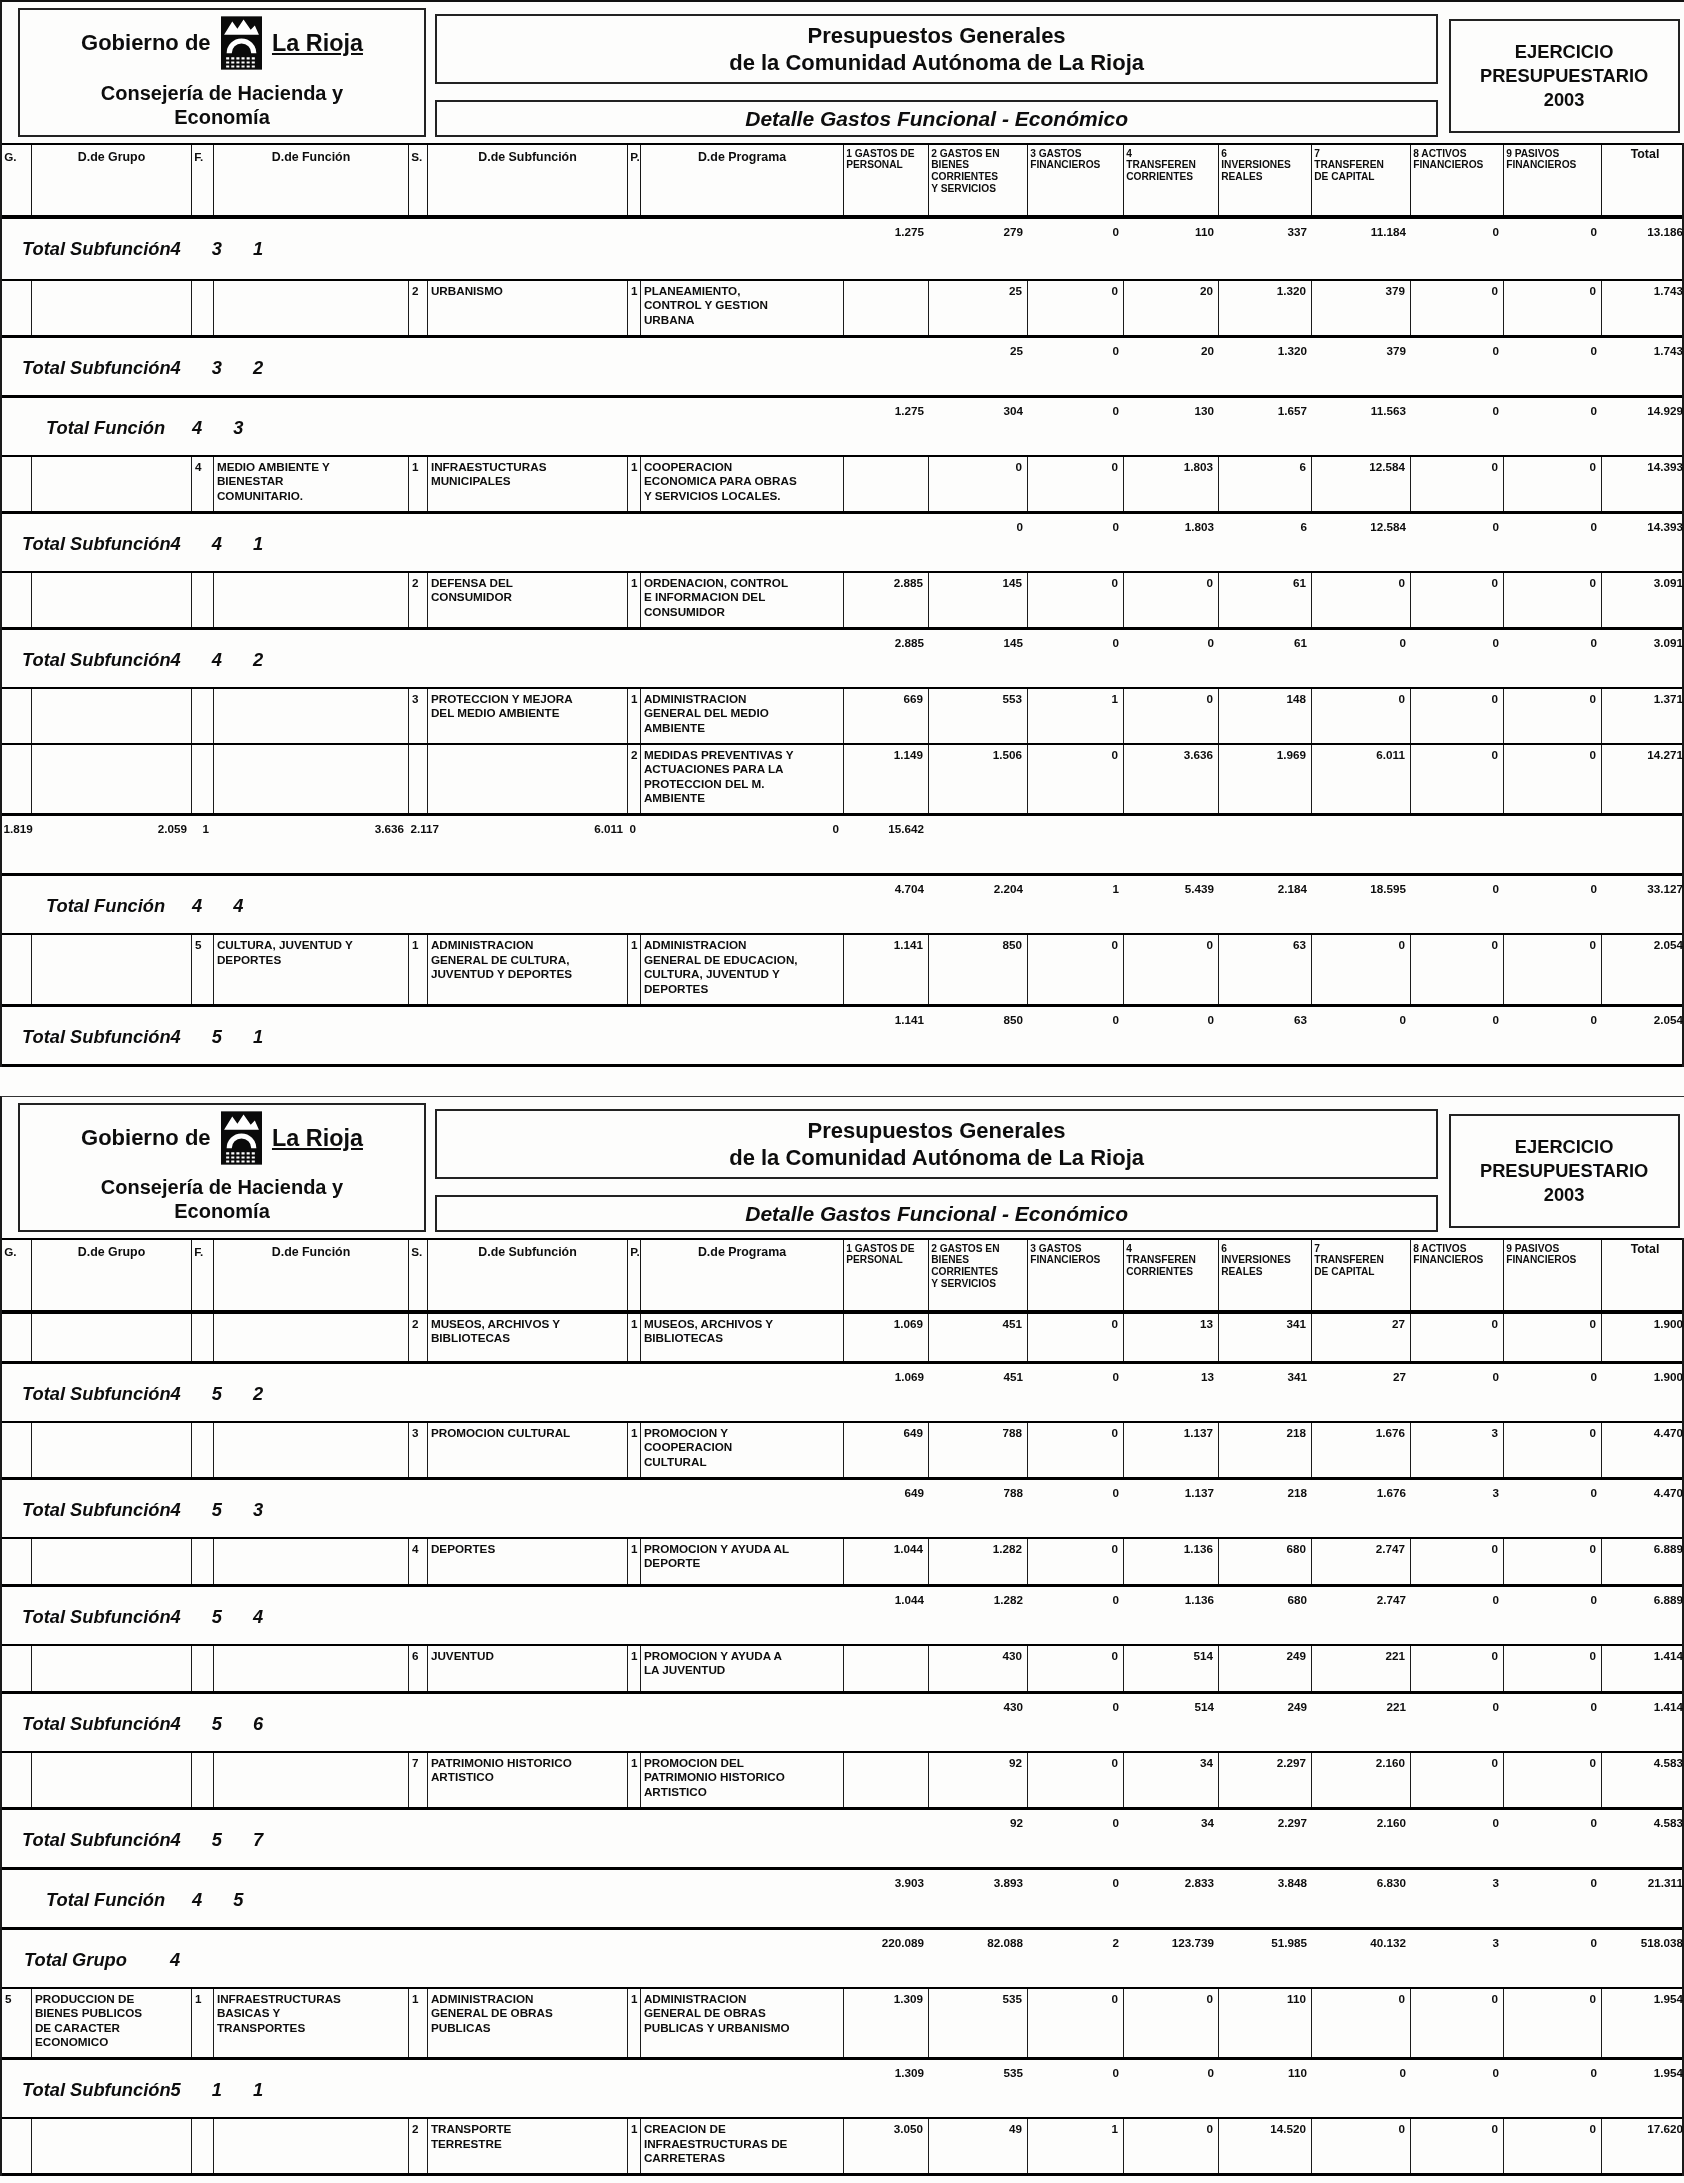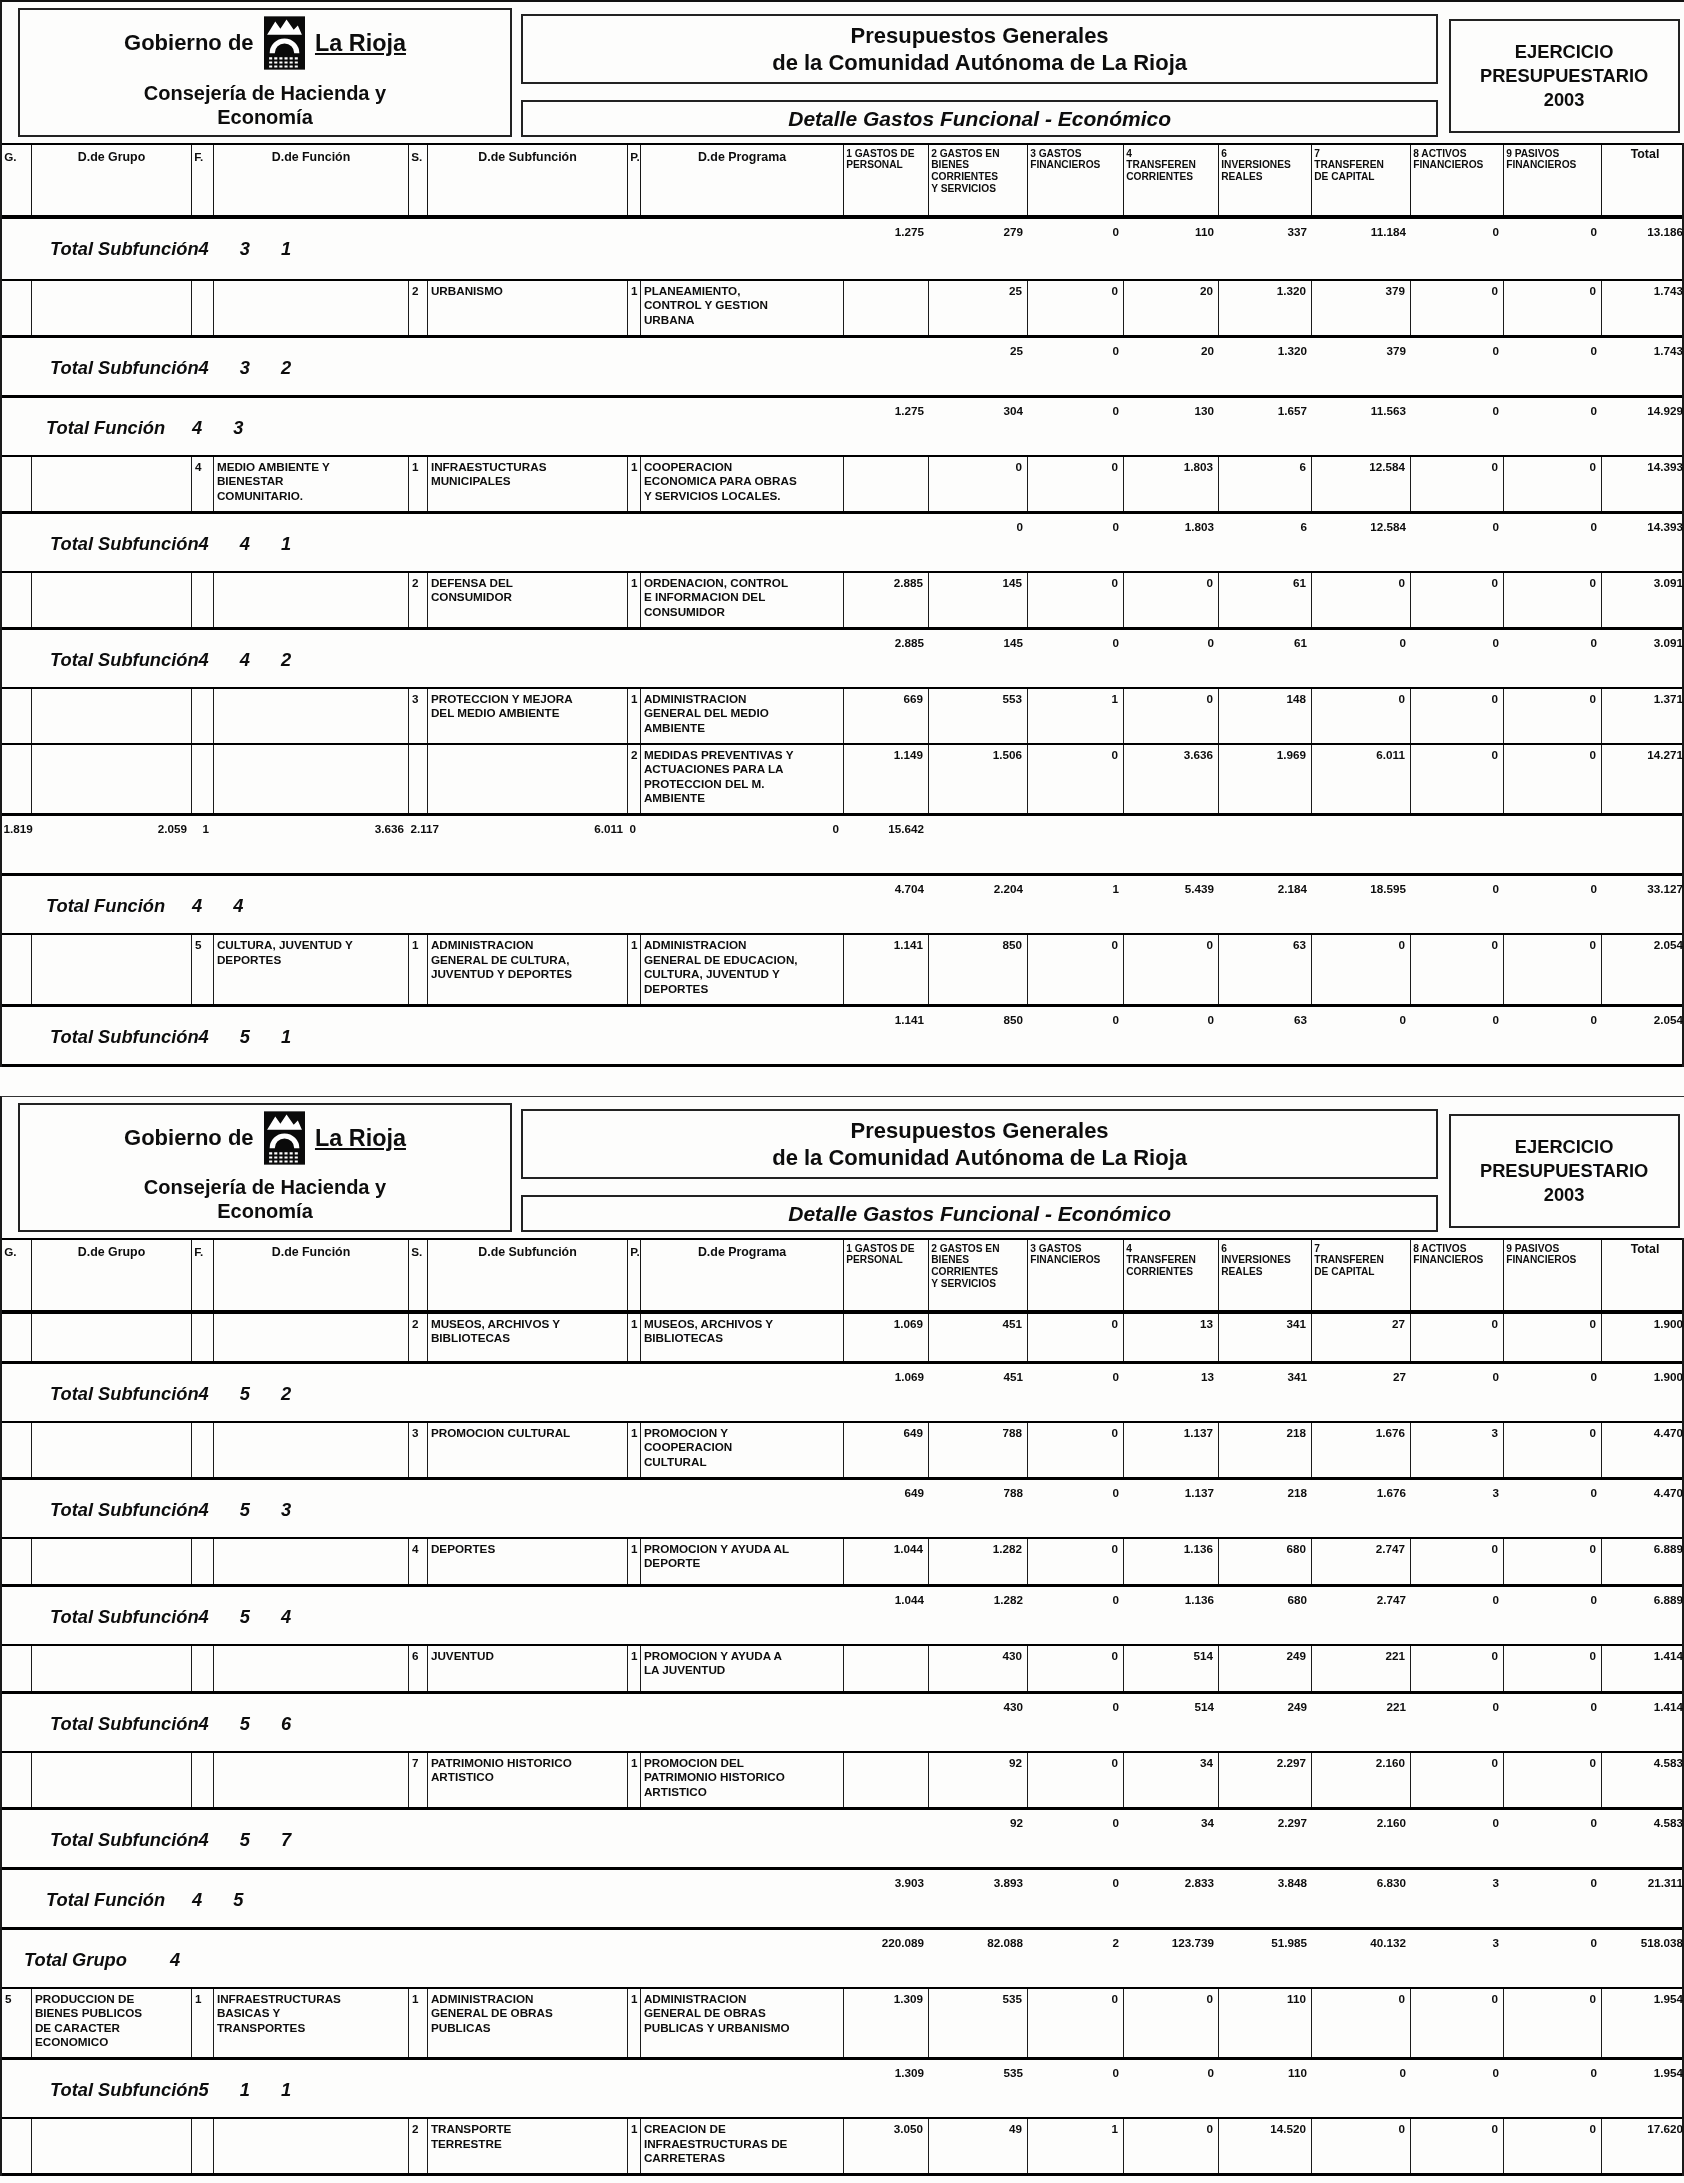--- a/index.html
+++ b/index.html
@@ -8,21 +8,21 @@
     font-family:"Liberation Sans",sans-serif;color:#0d0d0d;
     -webkit-font-smoothing:antialiased;
   }
   .page{position:relative;border-left:2.2px solid #1a1a1a;}
   .page-1{border-top:2.9px solid #111;}
   .page-2{border-top:1.5px solid #333;margin-top:29px;}
 
   
   .band{display:flex;align-items:stretch;padding:5.9px 4.4px 0 16px;height:135px;box-sizing:border-box;}
   .gov-box{
-    width:494px;border:2.2px solid #222;box-sizing:border-box;
+    width:408px;border:2.2px solid #222;box-sizing:border-box;
     display:flex;flex-direction:column;align-items:center;justify-content:center;gap:10.2px;
   }
   .brand{display:flex;align-items:center;gap:10.2px;font-weight:bold;font-size:22px;}
   .brand .rioja{font-size:23.4px;text-decoration:underline;}
   .logo{width:41px;height:54px;display:block;}
   .consej{font-weight:bold;font-size:20px;line-height:24px;text-align:center;white-space:pre-line;}
   .mid-col{flex:1;display:flex;flex-direction:column;margin:0 10.2px 0 8.8px;}
   .title-box{
     border:2.2px solid #222;height:73px;box-sizing:border-box;margin-top:5.9px;
     display:flex;flex-direction:column;align-items:center;justify-content:center;
@@ -63,21 +63,21 @@
   }
   .row.program .c:last-child{border-right:0;}
   .row.program .c.num{text-align:right;padding:2.9px 5.1px 2.9px 1.5px;white-space:nowrap;}
 
   .row.total .tlabel{
     grid-column:1 / 9;font-weight:bold;font-style:italic;font-size:18.3px;
     padding-top:19px;white-space:nowrap;
   }
   .row.total .lbl{display:inline-block;min-width:146px;}
   .row.total .code{word-spacing:26px;}
-  .row.total.ts .tlabel{padding-left:48px;}
+  .row.total.ts .tlabel{padding-left:20px;}
   .row.total.tf .tlabel{padding-left:44px;}
   .row.total.tg .tlabel{padding-left:22px;}
   .row.total .num{
     font-weight:bold;font-size:11.7px;text-align:right;
     padding:5.9px 5.1px 0 1.5px;white-space:nowrap;box-sizing:border-box;
   }
 </style>
 </head>
 <body>
 

